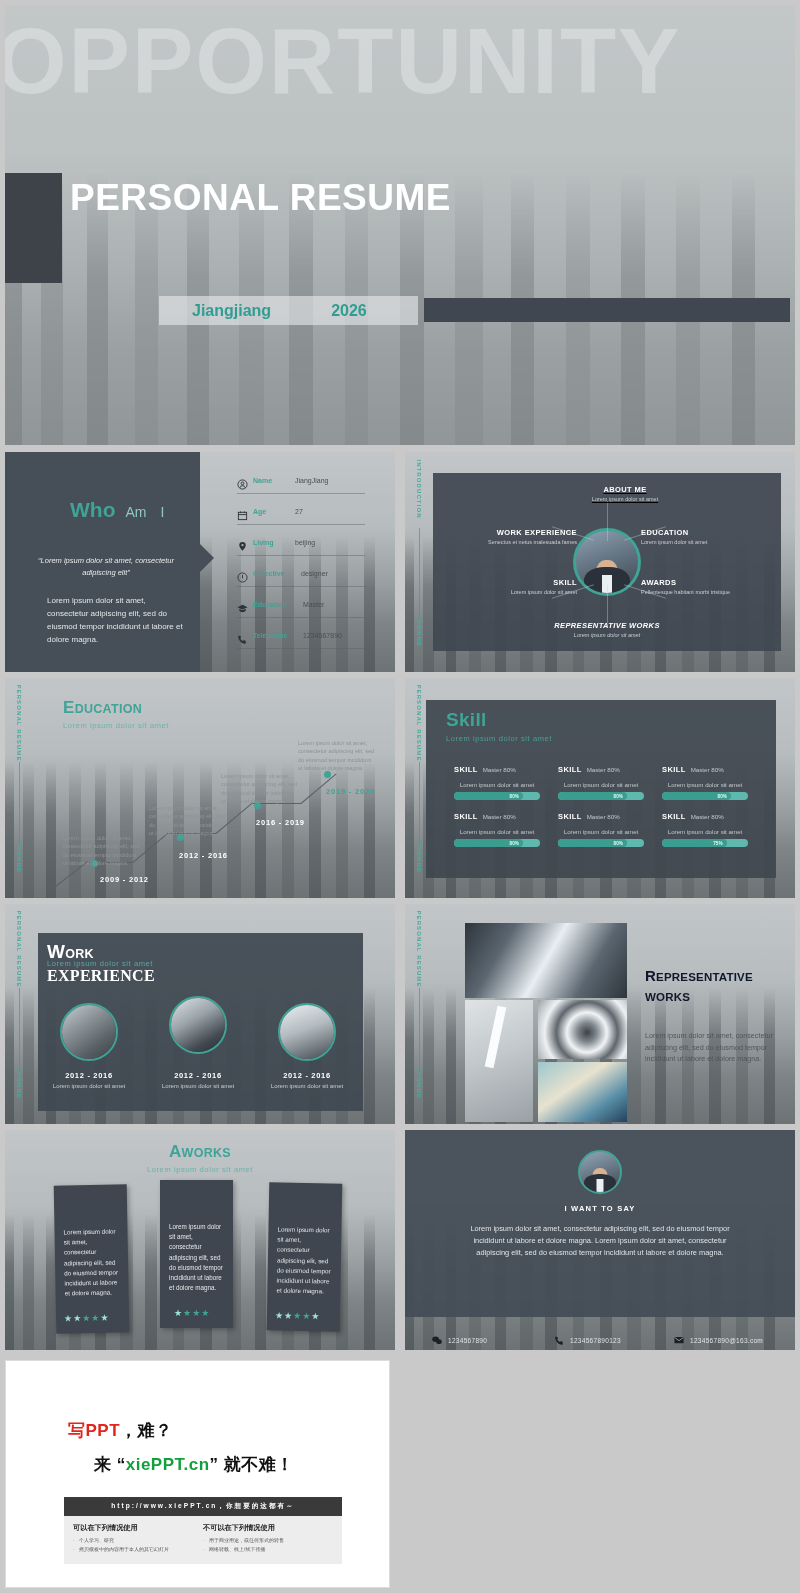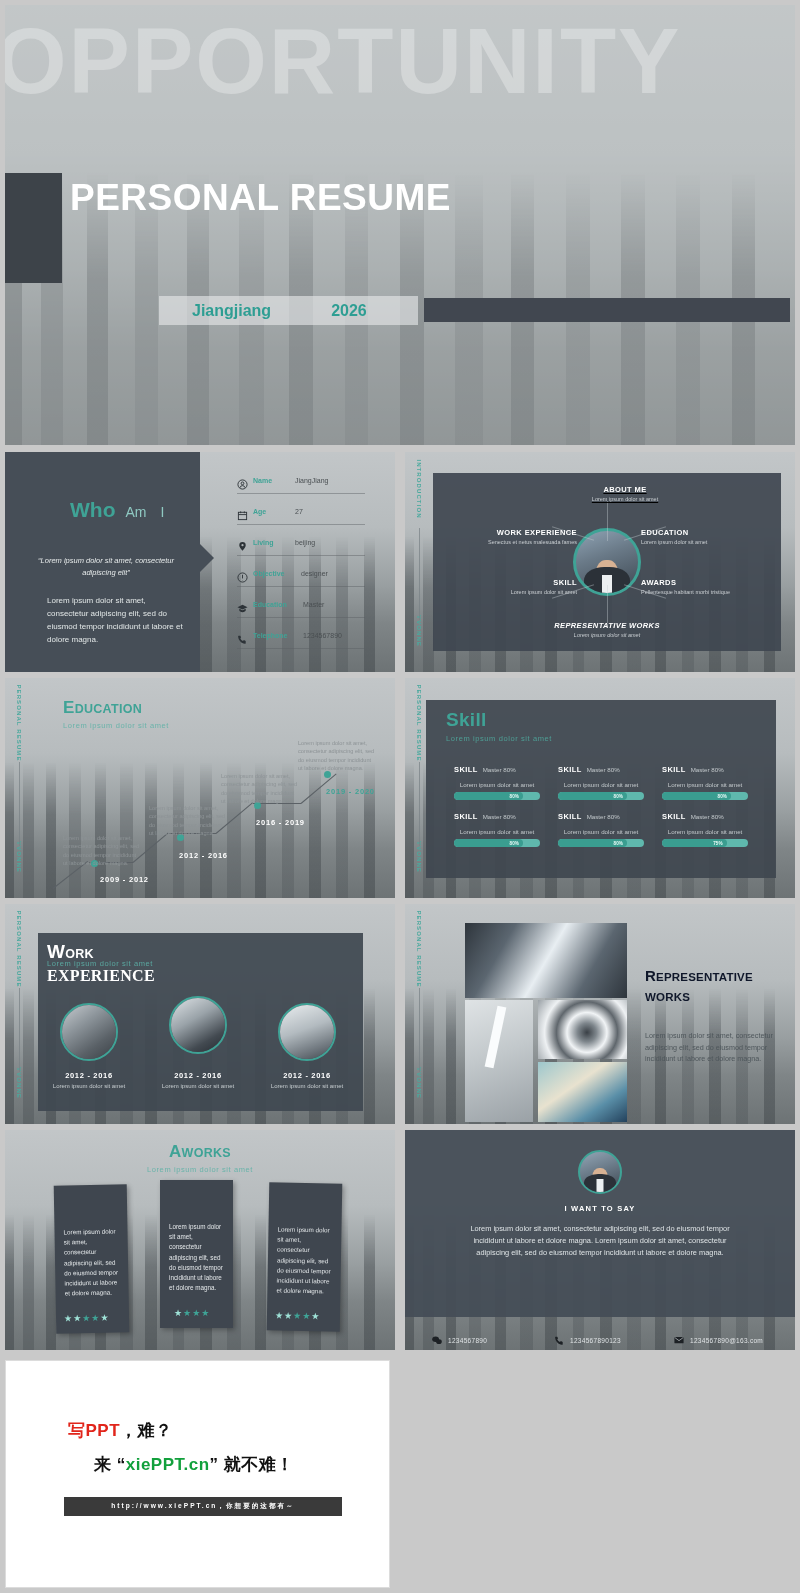--- a/index.html
+++ b/index.html
@@ -595,14 +595,30 @@
 
 <div id="promo">
   <div class="pm1">
     <span class="red">写PPT</span><span>，难？</span>
   </div>
   <div class="pm2">
     <span>来 “</span><span class="green">xiePPT.cn</span><span>” 就不难！</span>
   </div>
   <div class="pmbox">
     <div class="pmbar">http://www.xiePPT.cn，你想要的这都有～</div>
+    <div class="pmcols">
+      <div class="pmcol">
+        <h4>可以在下列情况使用</h4>
+        <ul>
+          <li>个人学习、研究</li>
+          <li>拷贝模板中的内容用于本人的其它幻灯片</li>
+        </ul>
+      </div>
+      <div class="pmcol">
+        <h4>不可以在下列情况使用</h4>
+        <ul>
+          <li>用于商业用途，或任何形式的转售</li>
+          <li>网络转载、线上/线下传播</li>
+        </ul>
+      </div>
+    </div>
   </div>
 </div>
 
 </body></html>

